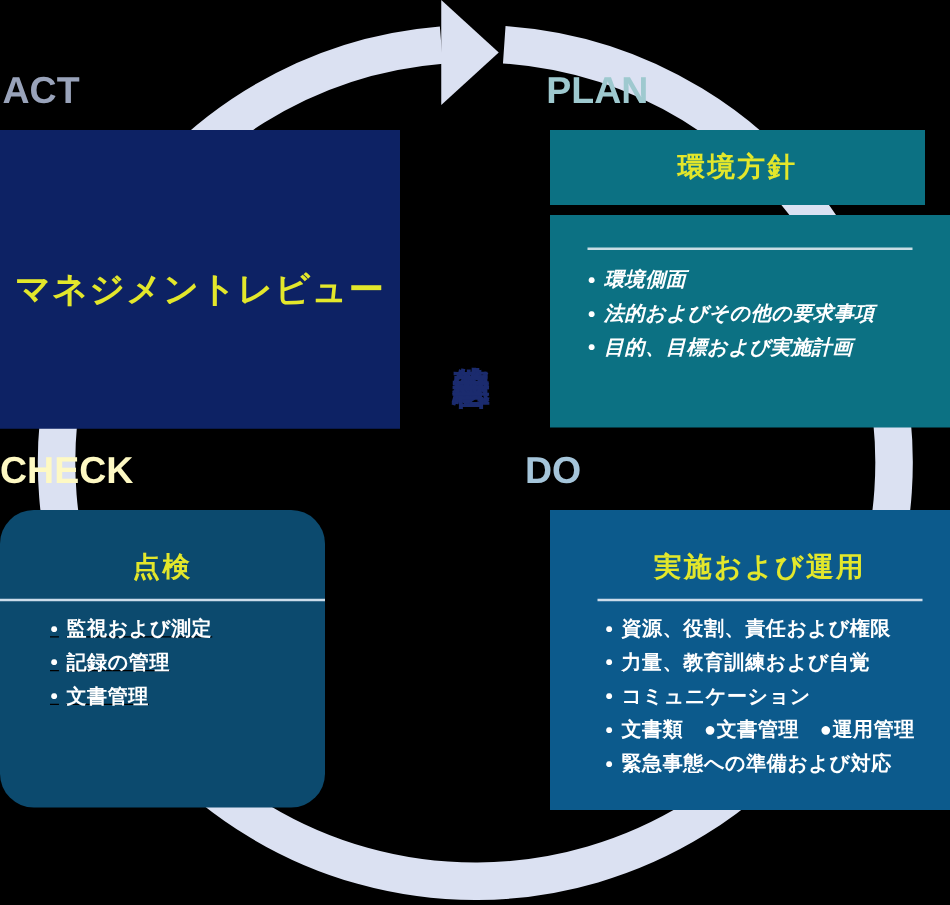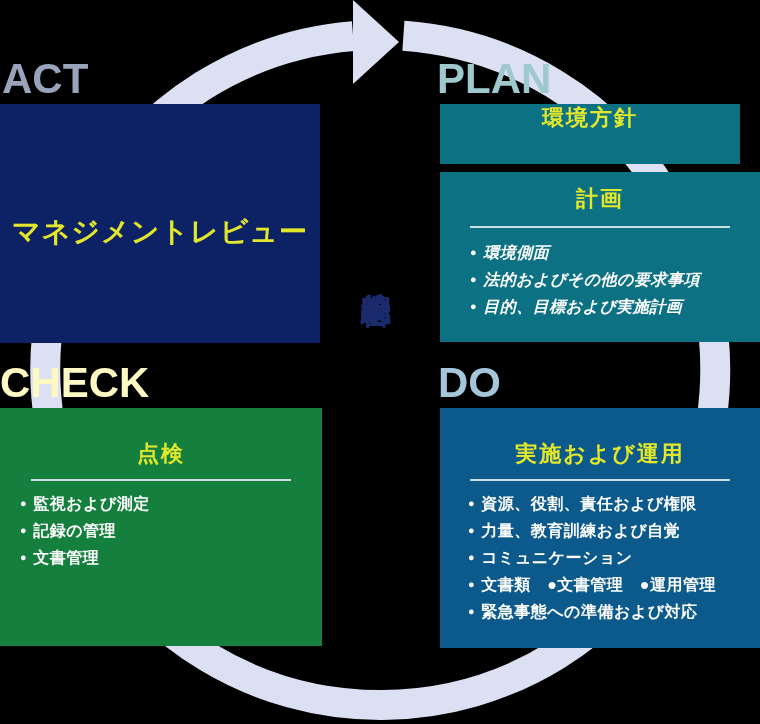--- a/index.html
+++ b/index.html
@@ -4,49 +4,49 @@
 <style>
   * { margin:0; padding:0; box-sizing:border-box; }
   html,body { background:#000; }
   body {
     width:760px; height:724px; position:relative; overflow:hidden;
     font-family:"Liberation Sans", sans-serif;
   }
   .ring { position:absolute; left:0; top:0; z-index:0; }
 
   .big-label {
-    position:absolute; z-index:2; font-size:42px; font-weight:900;
+    position:absolute; z-index:2; font-size:30px; font-weight:900;
     line-height:1; letter-spacing:0; white-space:nowrap;
   }
   #act-label   { left:2px;   top:58px;  color:#99a3ba; }
   #plan-label  { left:437px; top:58px;  color:#9ec9cf; }
   #check-label { left:0px;   top:362px; color:#fef9c3; }
-  #do-label    { left:438px; top:362px; color:#a5c5da; }
+  #do-label    { left:420px; top:362px; color:#a5c5da; }
 
   .box { position:absolute; z-index:1; }
   #act-box         { left:0;     top:104px; width:320px; height:239px; background:#0d2264;
                      display:flex; align-items:center; justify-content:center; padding-top:16px; }
   #plan-policy-box { left:440px; top:104px; width:300px; height:60px;  background:#0c7183;
-                     display:flex; justify-content:center; }
+                     display:flex; align-items:center; justify-content:center; }
   #plan-box        { left:440px; top:172px; width:320px; height:170px; background:#0c7183; padding-top:13px; }
-  #check-box       { left:0;     top:408px; width:322px; height:238px; background:#15803d; padding-top:32px; }
-  #do-box          { left:440px; top:408px; width:320px; height:240px; background:#0c5a8c; padding-top:32px; }
+  #check-box       { left:0;     top:408px; width:260px; height:238px; background:#0c4a6e; padding-top:32px;border-radius:27px; }
+  #do-box          { left:440px; top:408px; width:320px; height:240px; background:#0c5a8c; padding-top:32px;padding-left:16px; }
 
   .box-title {
     color:#e3e72b; font-size:22px; font-weight:bold; text-align:center;
     letter-spacing:2px; line-height:28px; white-space:nowrap;
   }
   #act-box .box-title { font-size:28px; letter-spacing:1px; }
 
   .underline { height:2px; width:260px; margin:11px auto 0 auto; background:#ccdcea; }
   #plan-box .underline { margin-top:13px; background:#c9dde4; }
 
   ul.items { list-style:none; margin-top:9px; }
   #plan-box ul.items  { margin-top:11px; padding-left:30px;font-style:italic; }
-  #check-box ul.items { padding-left:20px; }
+  #check-box ul.items { padding-left:40px;text-decoration:underline; }
   #do-box ul.items    { padding-left:28px; }
 
   .item {
     color:#fff; font-size:16px; font-weight:bold; line-height:26px;
     white-space:nowrap; letter-spacing:0.5px;
   }
   #plan-box .item { line-height:27px; }
   .blt { font-size:11px; margin-right:6px; vertical-align:2px; }
 
   #center-label {
@@ -69,21 +69,20 @@
   <div class="big-label" id="act-label">ACT</div>
   <div class="box" id="act-box">
     <div class="box-title">マネジメントレビュー</div>
   </div>
 
   <div class="big-label" id="plan-label">PLAN</div>
   <div class="box" id="plan-policy-box">
     <div class="box-title">環境方針</div>
   </div>
   <div class="box" id="plan-box">
-    <div class="box-title">計画</div>
     <div class="underline"></div>
     <ul class="items">
       <li class="item"><span class="blt">●</span><span>環境側面</span></li>
       <li class="item"><span class="blt">●</span><span>法的およびその他の要求事項</span></li>
       <li class="item"><span class="blt">●</span><span>目的、目標および実施計画</span></li>
     </ul>
   </div>
 
   <div class="big-label" id="check-label">CHECK</div>
   <div class="box" id="check-box">

